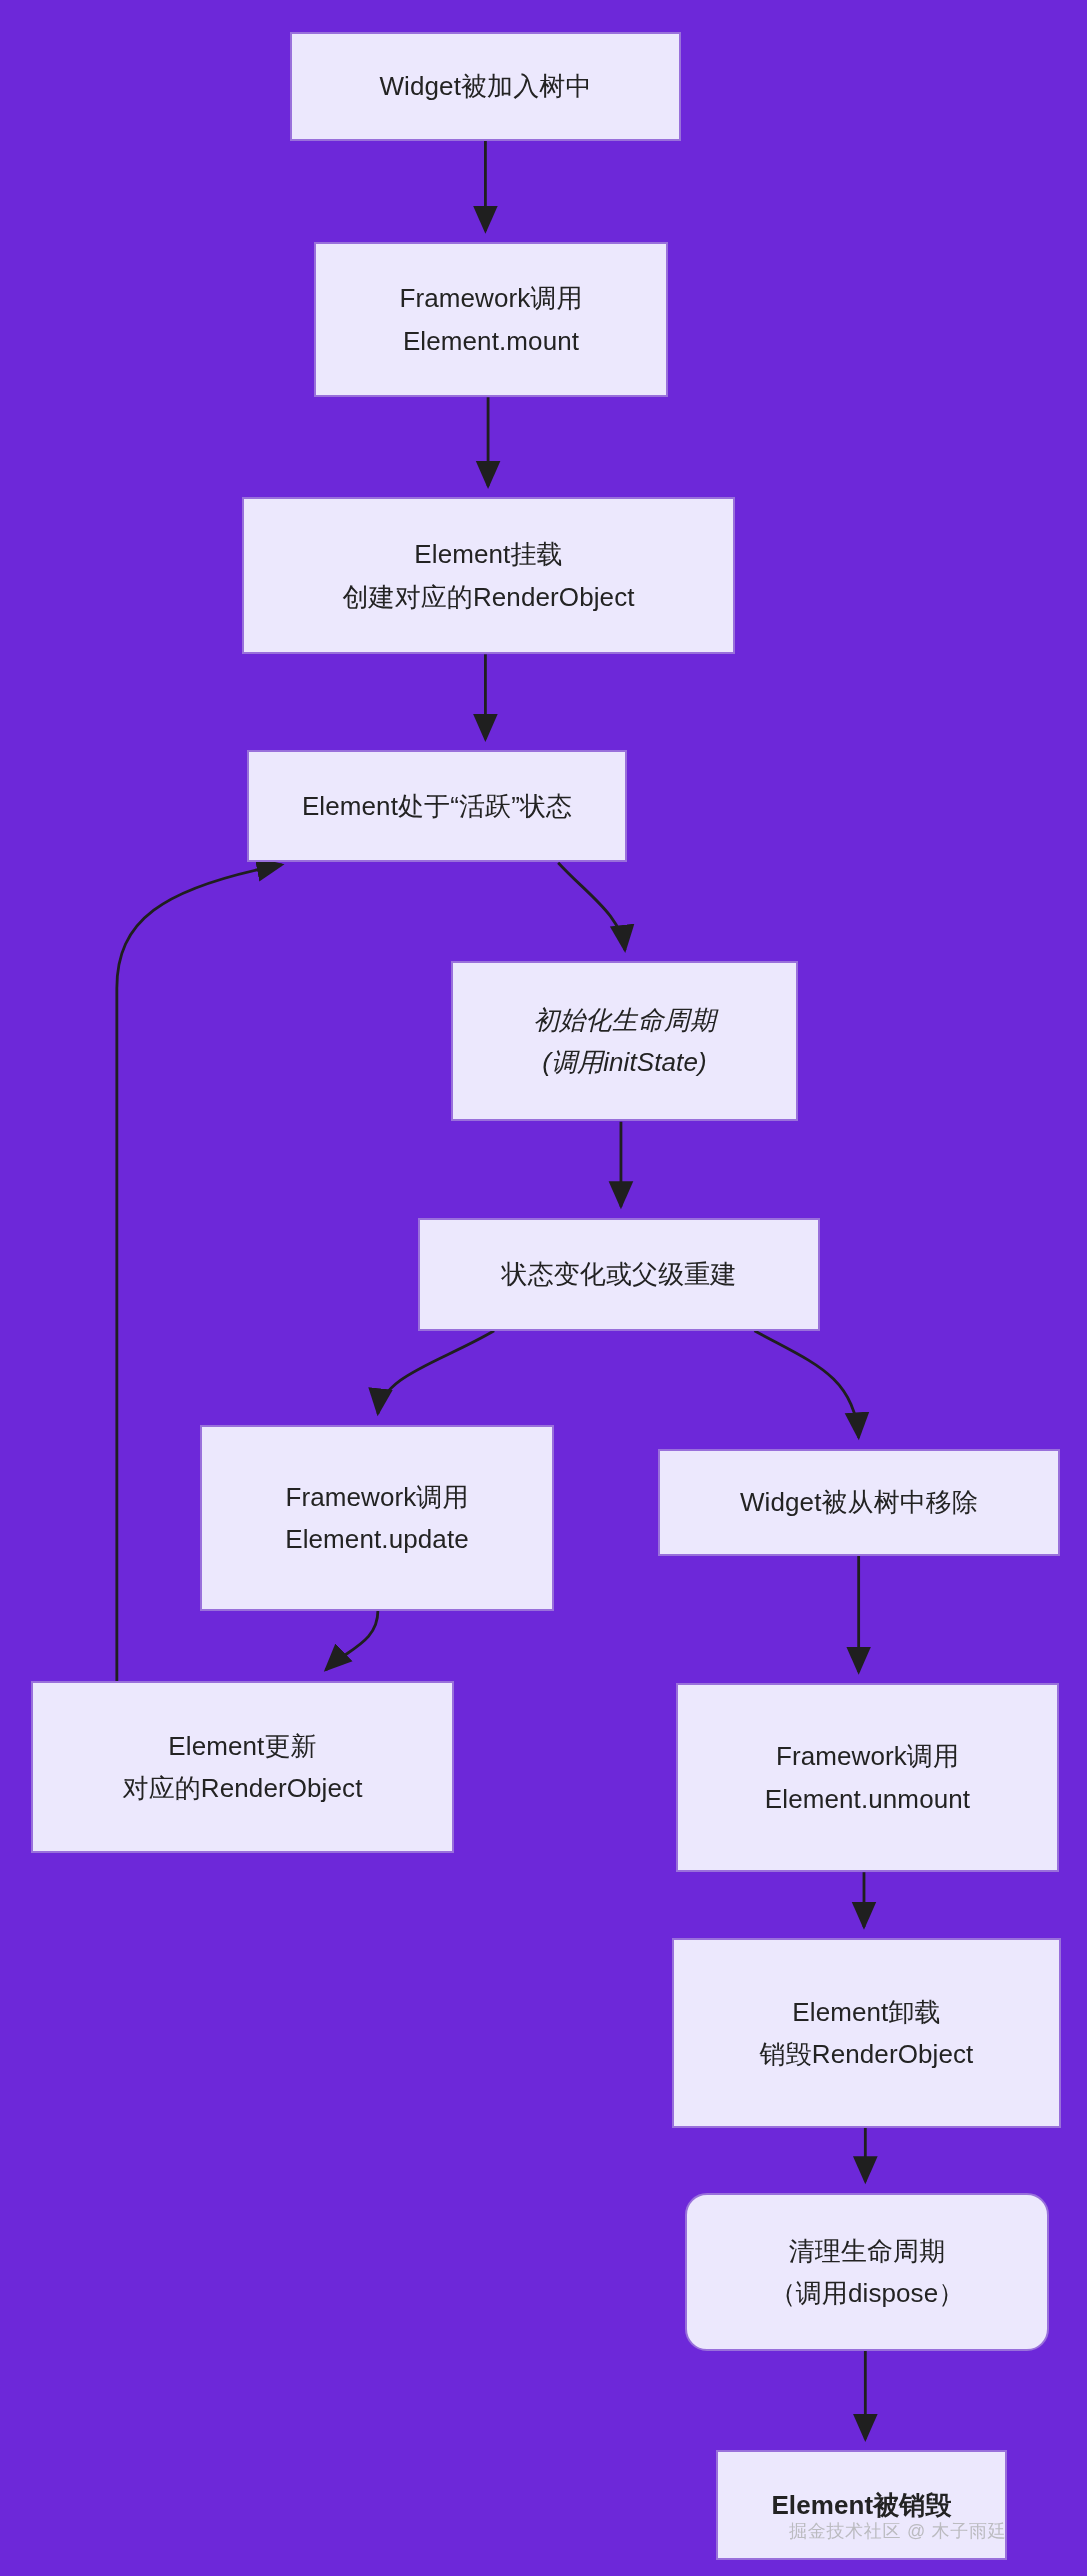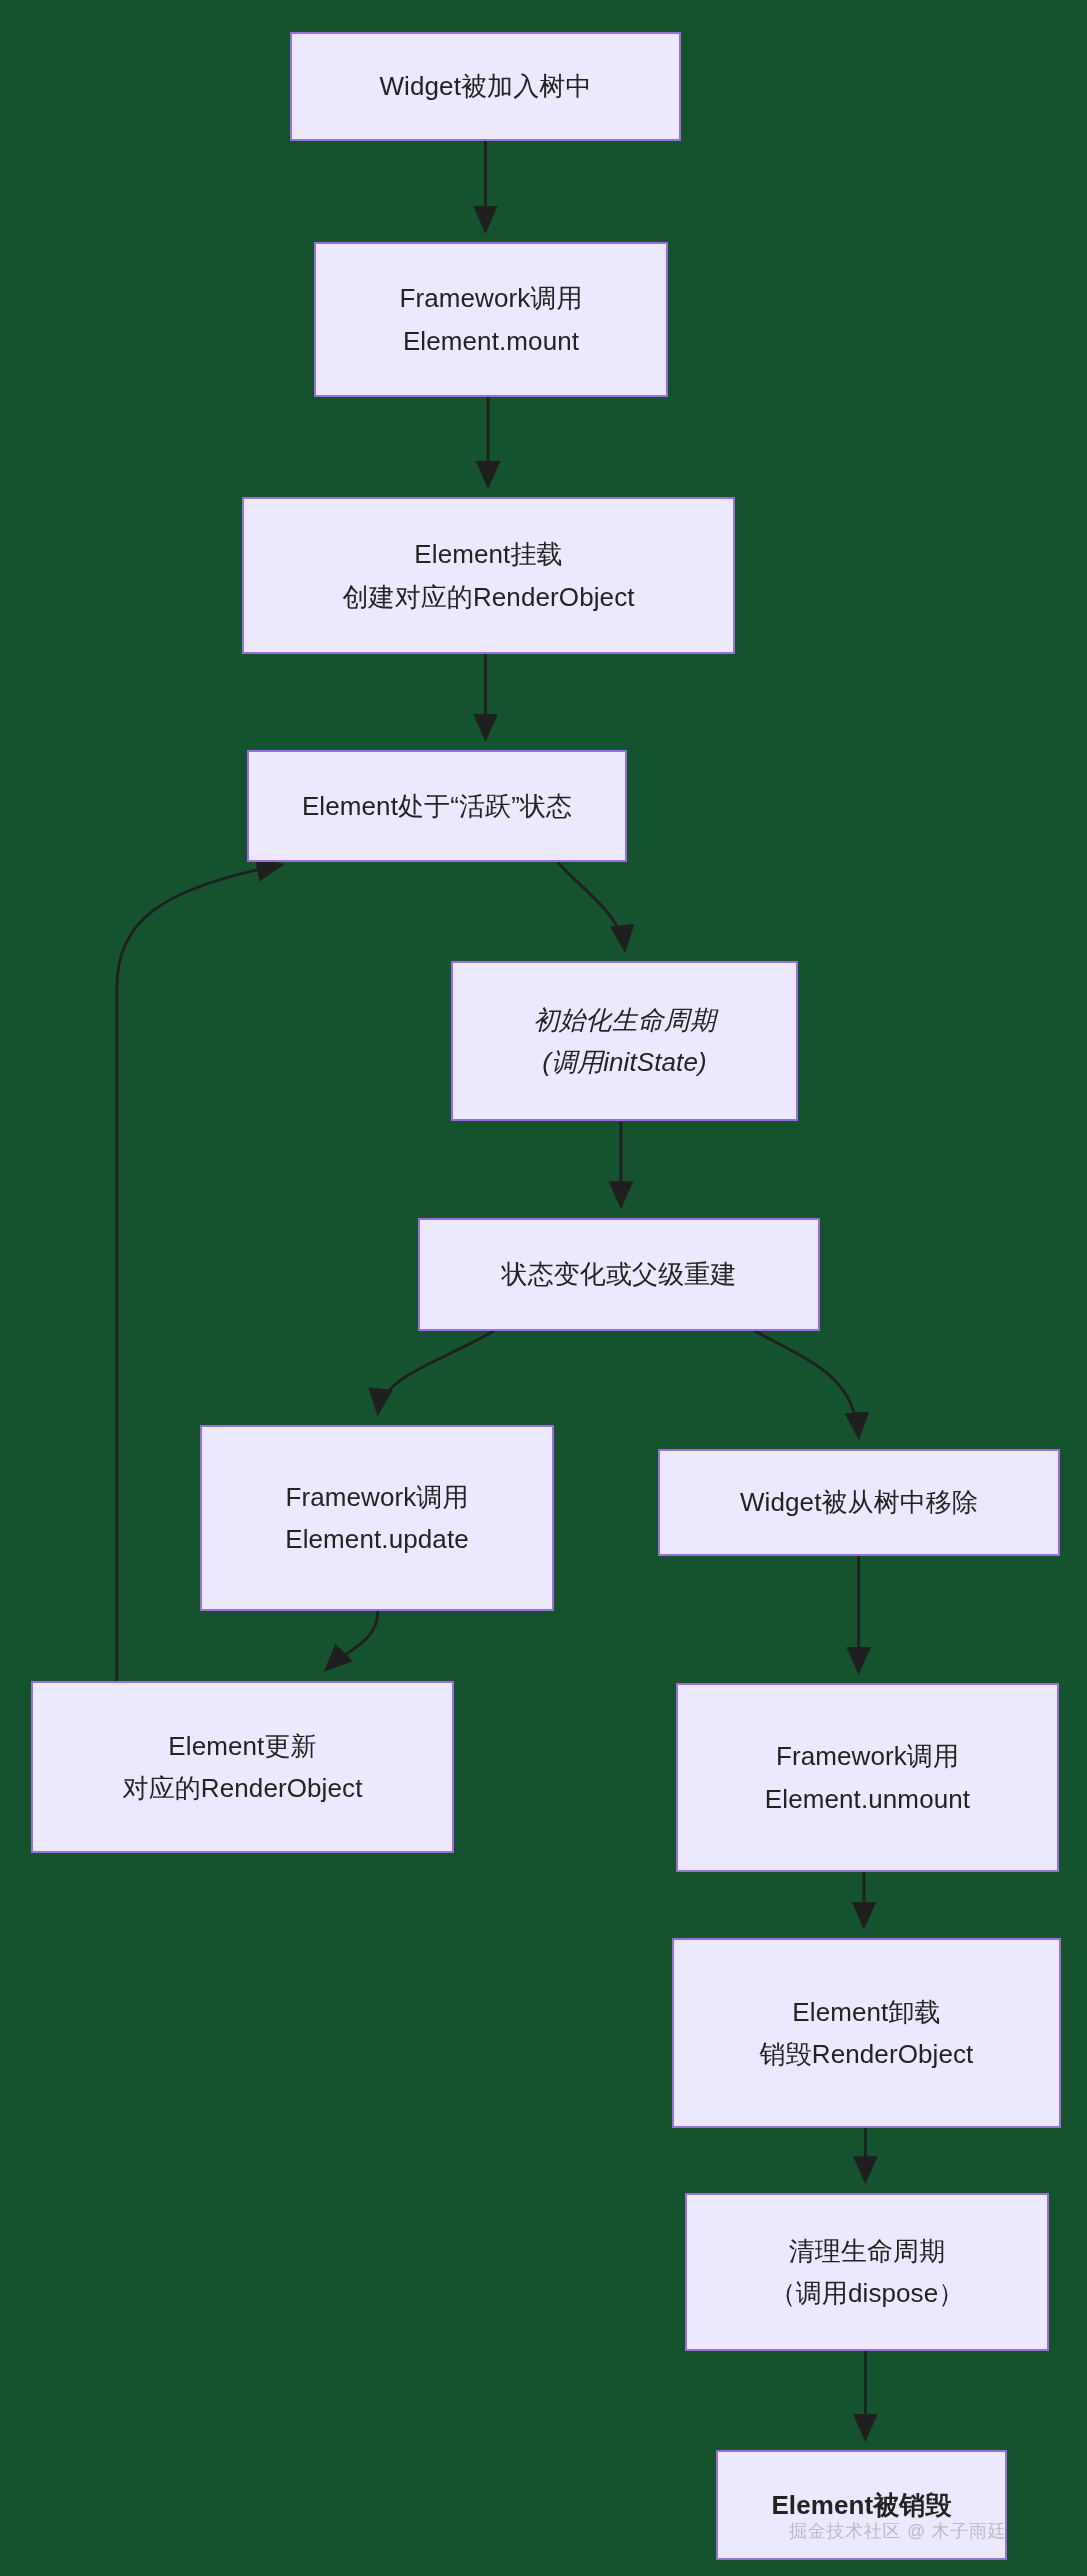--- a/index.html
+++ b/index.html
@@ -7,21 +7,21 @@
     padding: 0;
     background: #ffffff;
   }
   body {
     font-family: "Liberation Sans", "DejaVu Sans", sans-serif;
   }
   #canvas {
     position: relative;
     width: 1087px;
     height: 2576px;
-    background: #14532d;
+    background: #6d28d9;
     overflow: hidden;
   }
   #edges {
     position: absolute;
     left: 0;
     top: 0;
     width: 1087px;
     height: 2576px;
     pointer-events: none;
   }
@@ -103,20 +103,20 @@
   <div class="node" style="left: 418px; top: 1218px; width: 402px; height: 113px; text-align: right;">状态变化或父级重建</div>
   <div class="node" style="left: 200px; top: 1425px; width: 354px; height: 186px;">Framework调用
 Element.update</div>
   <div class="node" style="left: 658px; top: 1449px; width: 402px; height: 107px;">Widget被从树中移除</div>
   <div class="node" style="left: 31px; top: 1681px; width: 423px; height: 172px;">Element更新
 对应的RenderObject</div>
   <div class="node" style="left: 676px; top: 1683px; width: 383px; height: 189px;">Framework调用
 Element.unmount</div>
   <div class="node" style="left: 672px; top: 1938px; width: 389px; height: 190px;">Element卸载
 销毁RenderObject</div>
-  <div class="node" style="left: 685px; top: 2193px; width: 364px; height: 158px;">清理生命周期
+  <div class="node" style="left: 685px; top: 2193px; width: 364px; height: 158px; border-radius: 22px;">清理生命周期
 （调用dispose）</div>
   <div class="node" style="left: 716px; top: 2450px; width: 291px; height: 110px; font-weight: bold;">Element被销毁</div>
 
   <div class="watermark" style="left:789px; top:2519px;">掘金技术社区 @ 木子雨廷</div>
 
 </div>
 
 
 </body></html>

